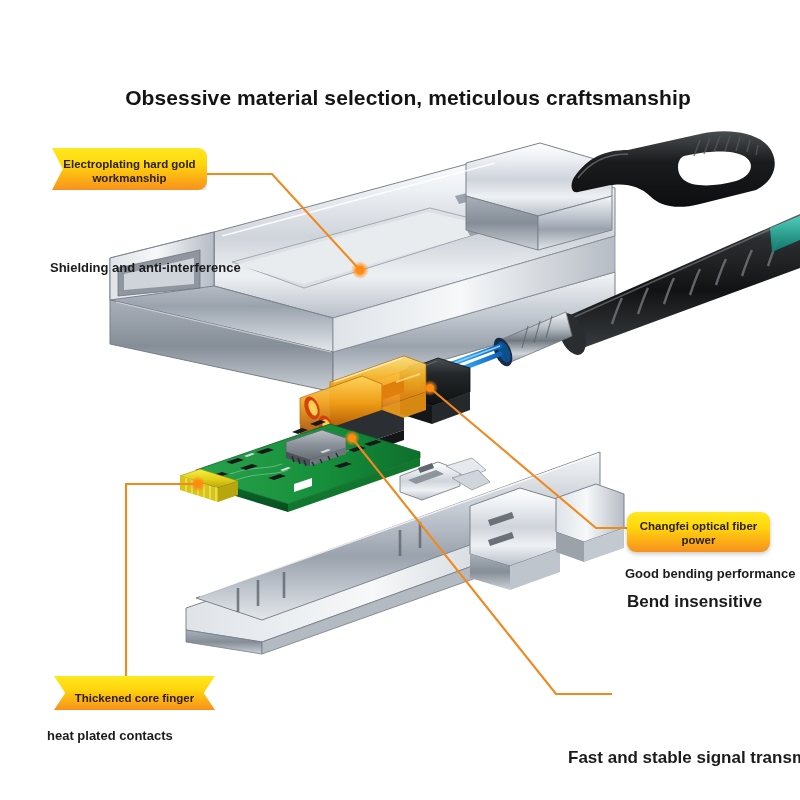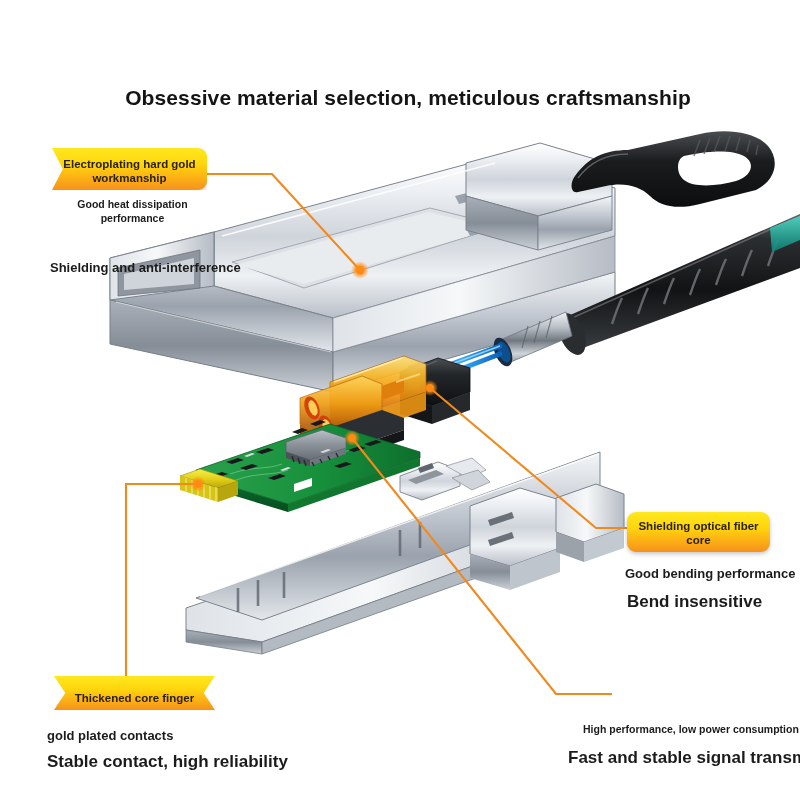--- a/index.html
+++ b/index.html
@@ -388,31 +388,28 @@
       <circle cx="198" cy="484" r="8" fill="url(#dotG)"></circle>
       <circle cx="198" cy="484" r="3.8" fill="#ff8b12"></circle>
       <circle cx="352" cy="438" r="8" fill="url(#dotG)"></circle>
       <circle cx="352" cy="438" r="3.8" fill="#ff8b12"></circle>
     </g>
   </svg>
 
   <div class="badge notch-l" style="left:52px;top:148px;width:155px;height:42px;">
     <span>Electroplating hard gold workmanship</span>
   </div>
-  <div class="txt sm two" style="left:60px;top:198px;width:145px;">Good heat dissipation performance</div>
   <div class="txt md" style="left:50px;top:260px;">Shielding and anti-interference</div>
 
   <div class="badge round" style="left:627px;top:512px;width:143px;height:40px;">
-    <span>Shielding optical fiber core</span>
+    <span>Changfei optical fiber power</span>
   </div>
   <div class="txt md" style="left:625px;top:566px;">Good bending performance</div>
   <div class="txt xl" style="left:627px;top:592px;">Bend insensitive</div>
 
   <div class="badge notch-lr" style="left:54px;top:676px;width:161px;height:34px;">
     <span>Thickened core finger</span>
   </div>
-  <div class="txt md" style="left:47px;top:728px;">gold plated contacts</div>
-  <div class="txt xl" style="left:47px;top:752px;">Stable contact, high reliability</div>
-
-  <div class="txt sm" style="left:583px;top:723px;">High performance, low power consumption</div>
+  <div class="txt md" style="left:47px;top:728px;">heat plated contacts</div>
+
   <div class="txt xl" style="left:568px;top:748px;">Fast and stable signal transmission</div>
 
 </div>
 
 </body></html>

